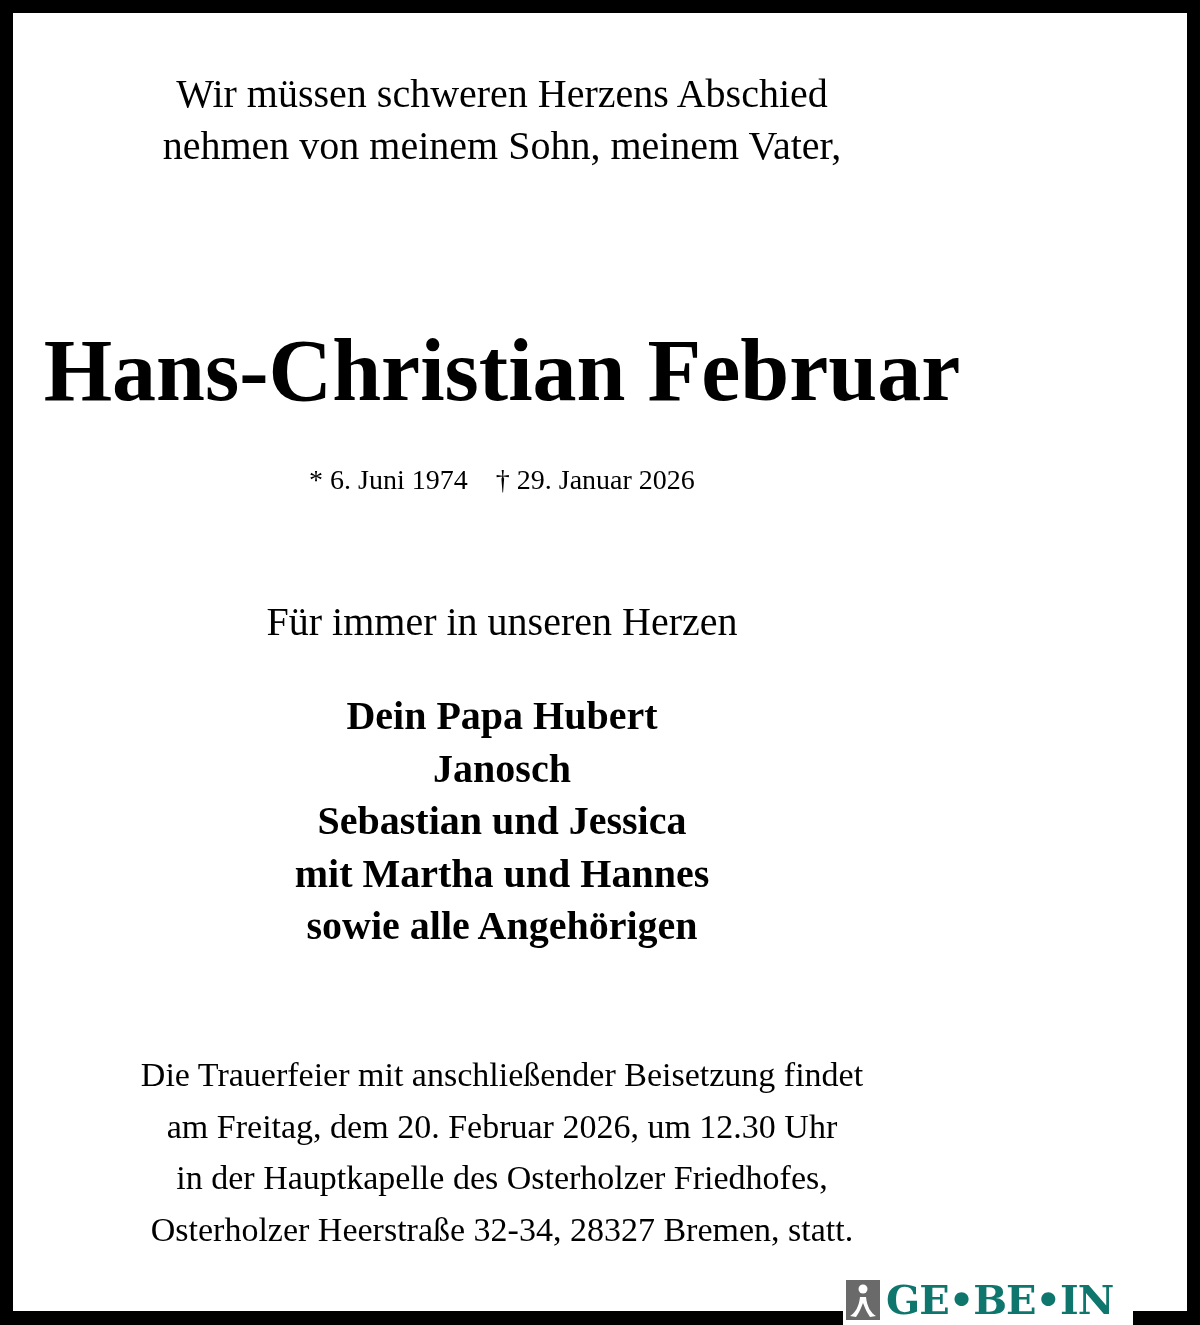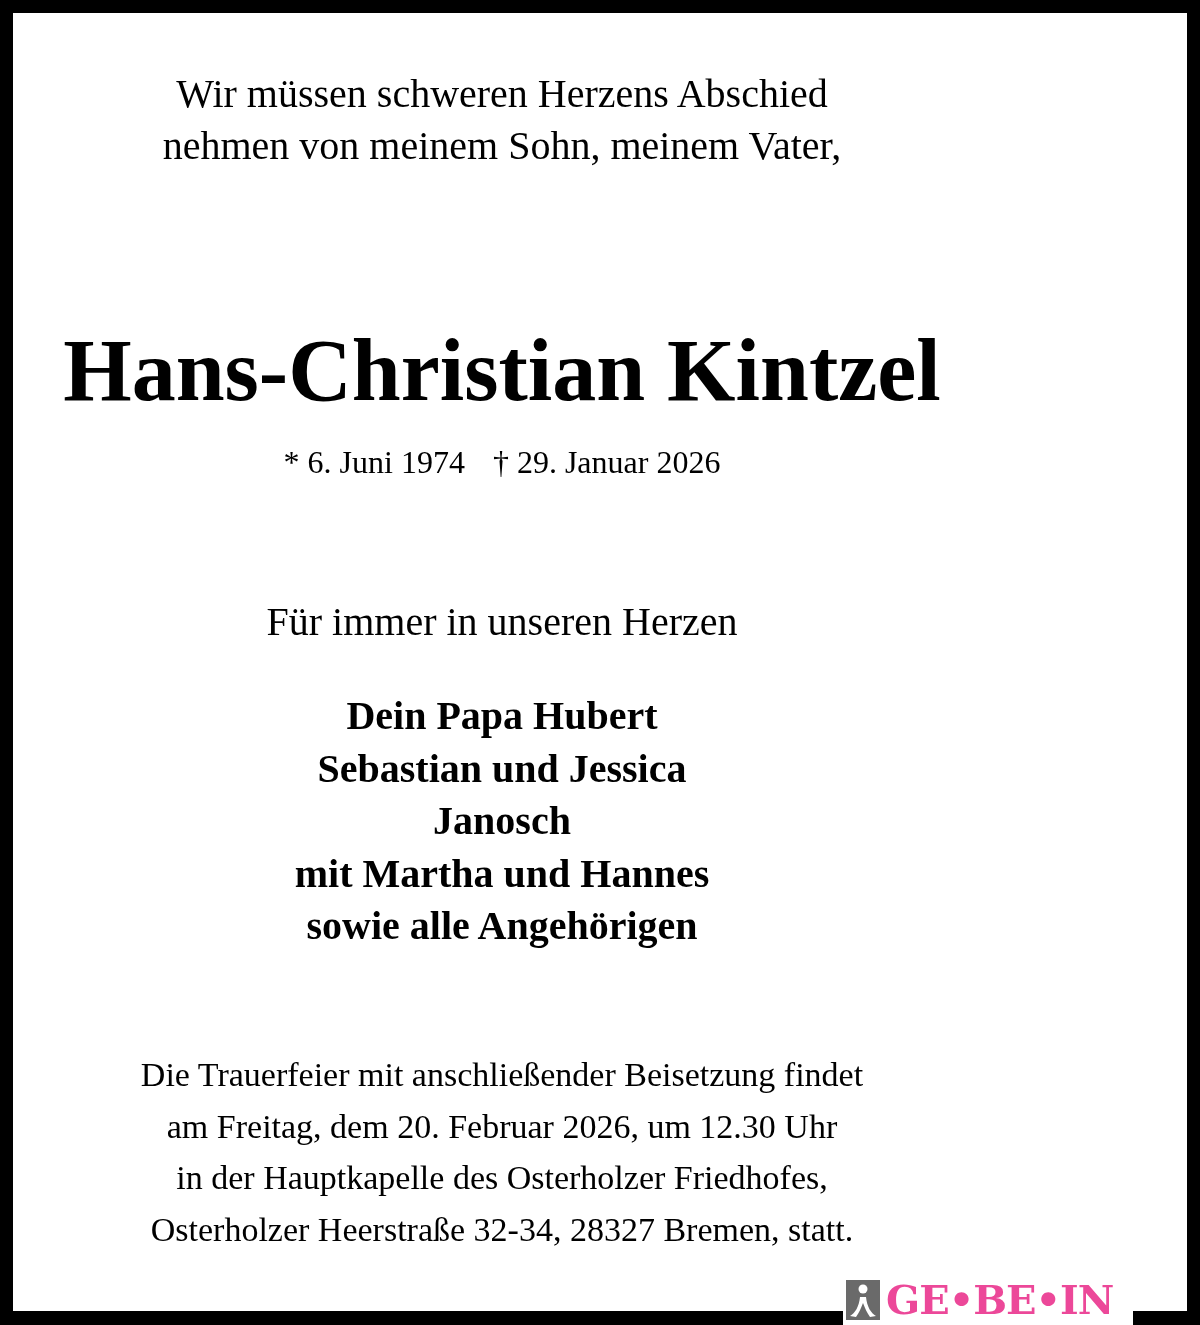--- a/index.html
+++ b/index.html
@@ -5,56 +5,56 @@
   html, body { margin: 0; padding: 0; background: #ffffff; }
   body { width: 1200px; height: 1325px; position: relative; overflow: hidden; font-family: "Liberation Serif", "DejaVu Serif", serif; color: #000; }
   .frame-top { position: absolute; left: 0; top: 0; width: 1200px; height: 13px; background: #000; }
   .frame-left { position: absolute; left: 0; top: 0; width: 13px; height: 1325px; background: #000; }
   .frame-right { position: absolute; right: 0; top: 0; width: 13px; height: 1325px; background: #000; }
   .frame-bottom-left { position: absolute; left: 0; top: 1311px; width: 843px; height: 14px; background: #000; }
   .frame-bottom-right { position: absolute; left: 1133px; top: 1311px; width: 67px; height: 14px; background: #000; }
   .block { position: absolute; left: 13px; width: 978px; text-align: center; }
   .intro { top: 68px; font-size: 40px; line-height: 52px; }
   .name { top: 316px; font-size: 88px; line-height: 110px; font-weight: bold; letter-spacing: 0px; }
-  .dates { top: 436px; font-size: 32px; line-height: 52px; text-align: center; }
+  .dates { top: 454px; font-size: 28px; line-height: 52px; text-align: center; }
   .dates .sep { display: inline-block; width: 28px; }
   .motto { top: 596px; font-size: 40px; line-height: 52px; }
   .signers { top: 690px; font-size: 40px; line-height: 52.5px; font-weight: bold; }
   .service { top: 1049px; font-size: 34px; line-height: 51.5px; }
-  .logo { position: absolute; left: 846px; top: 1276px; height: 48px; display: flex; align-items: center; gap: 6px; color: #ec4899; }
+  .logo { position: absolute; left: 846px; top: 1276px; height: 48px; display: flex; align-items: center; gap: 6px; color: #0f766e; }
   .logo-icon { width: 34px; height: 40px; }
   .logo-text { font-family: "DejaVu Serif", "Liberation Serif", serif; font-weight: bold; font-size: 40px; letter-spacing: -1px; line-height: 48px; }
   .line { display: block; }
 </style>
 </head>
 <body>
 
 <div class="frame-top"></div>
 <div class="frame-left"></div>
 <div class="frame-right"></div>
 <div class="frame-bottom-left"></div>
 <div class="frame-bottom-right"></div>
 
 <div class="block intro">
   <span class="line">Wir müssen schweren Herzens Abschied</span>
   <span class="line">nehmen von meinem Sohn, meinem Vater,</span>
 </div>
 
-<div class="block name">Hans-Christian Kintzel</div>
+<div class="block name">Hans-Christian Februar</div>
 
 <div class="block dates">
   <span>* 6. Juni 1974</span><span class="sep"></span><span>† 29. Januar 2026</span>
 </div>
 
 <div class="block motto">Für immer in unseren Herzen</div>
 
 <div class="block signers">
   <span class="line">Dein Papa Hubert</span>
+  <span class="line">Janosch</span>
   <span class="line">Sebastian und Jessica</span>
-  <span class="line">Janosch</span>
   <span class="line">mit Martha und Hannes</span>
   <span class="line">sowie alle Angehörigen</span>
 </div>
 
 <div class="block service">
   <span class="line">Die Trauerfeier mit anschließender Beisetzung findet</span>
   <span class="line">am Freitag, dem 20. Februar 2026, um 12.30 Uhr</span>
   <span class="line">in der Hauptkapelle des Osterholzer Friedhofes,</span>
   <span class="line">Osterholzer Heerstraße 32-34, 28327 Bremen, statt.</span>
 </div>

